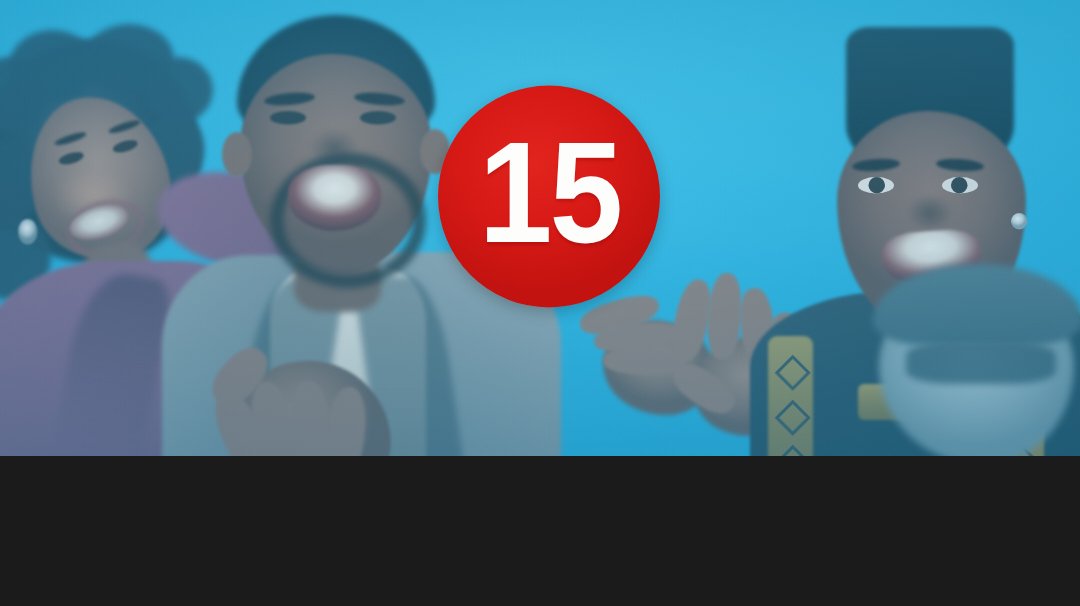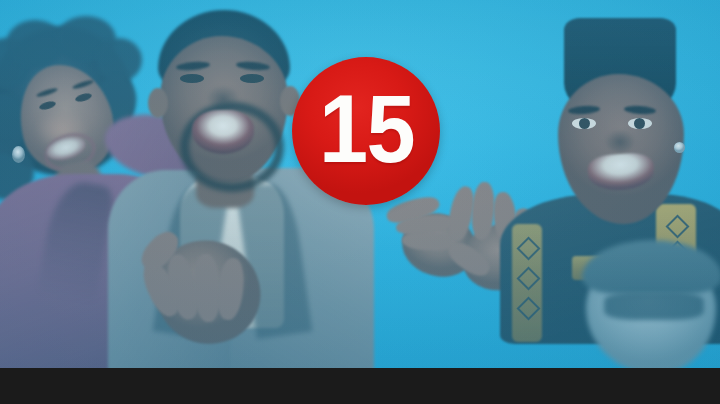--- a/index.html
+++ b/index.html
@@ -3,21 +3,21 @@
 <meta charset="utf-8">
 <style>
   html, body {
     margin: 0;
     padding: 0;
     background: #1b1b1b;
   }
   #thumbnail {
     position: relative;
     width: 720px;
-    height: 368px;
+    height: 304px;
     overflow: hidden;
     background: #701a75;
     font-family: "Liberation Sans", sans-serif;
     user-select: none;
   }
 
   
   .bg-base {
     position: absolute;
     inset: 0;

